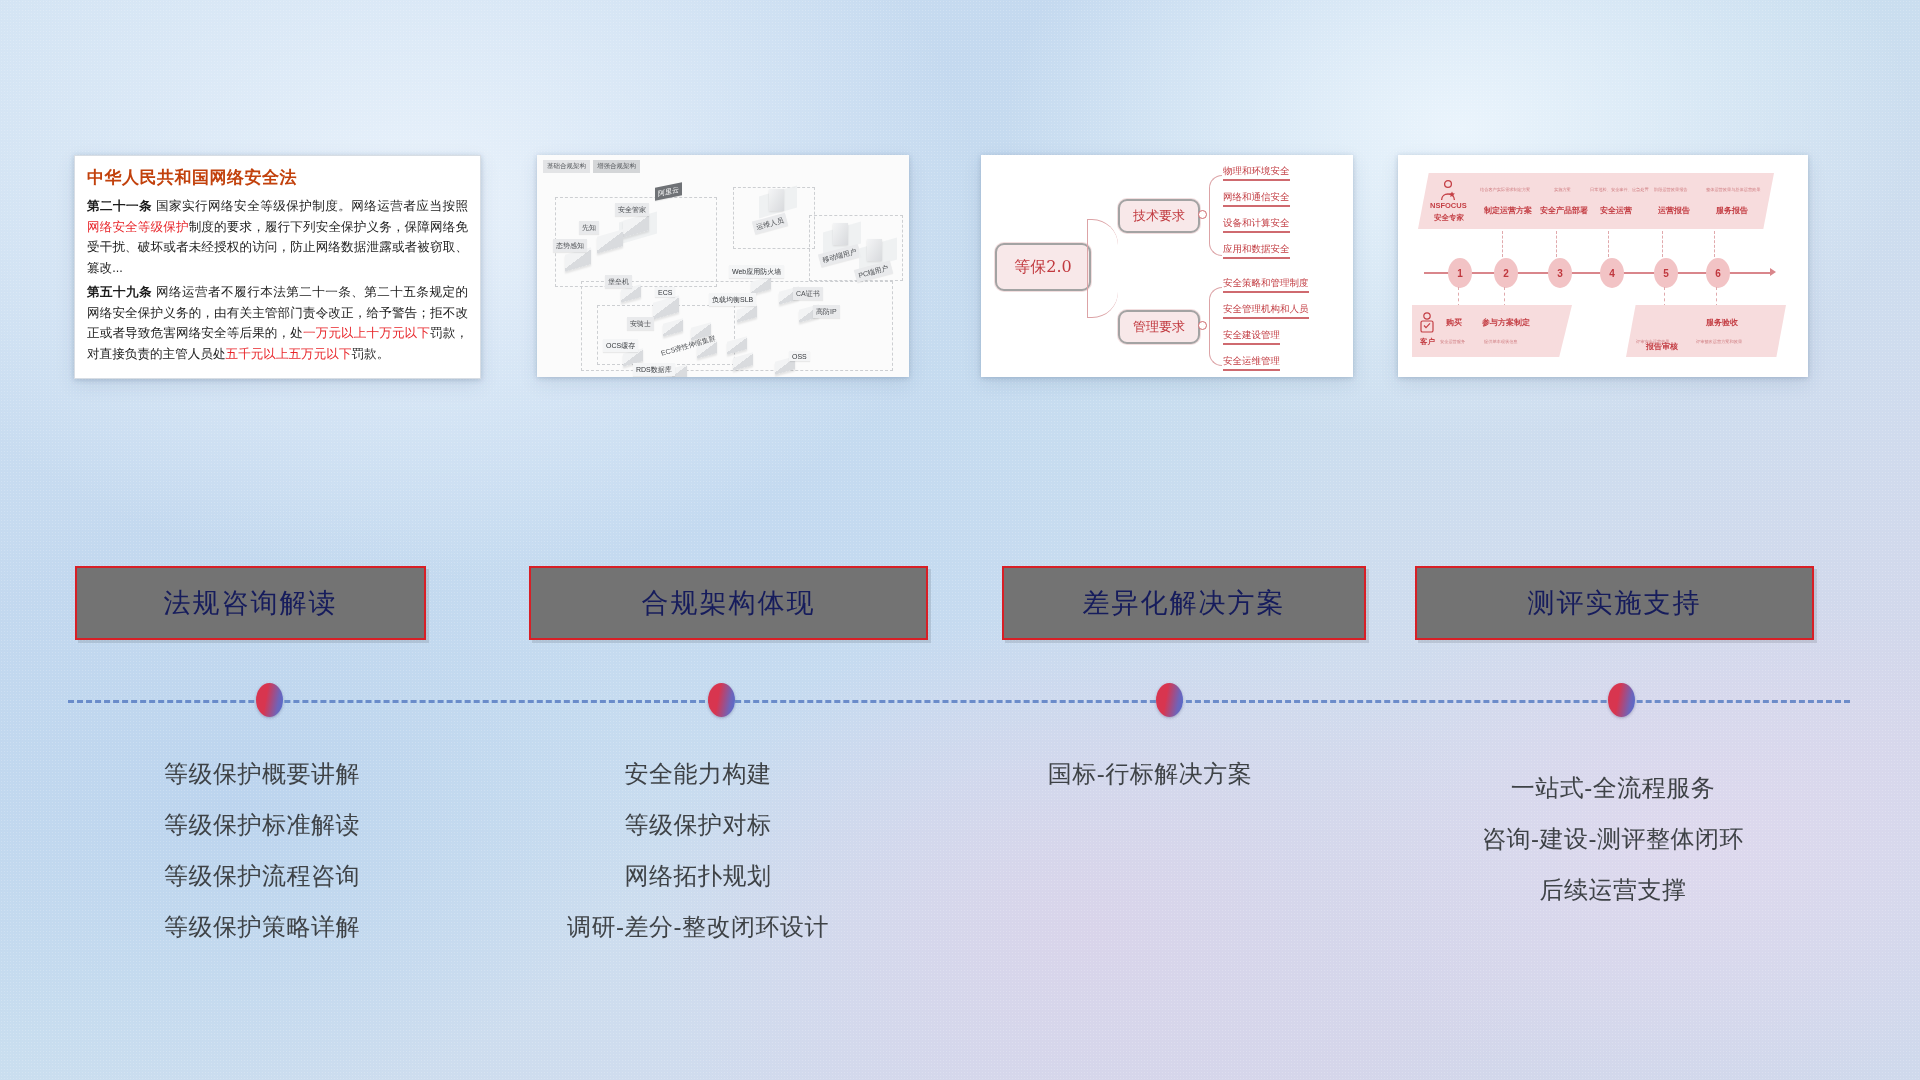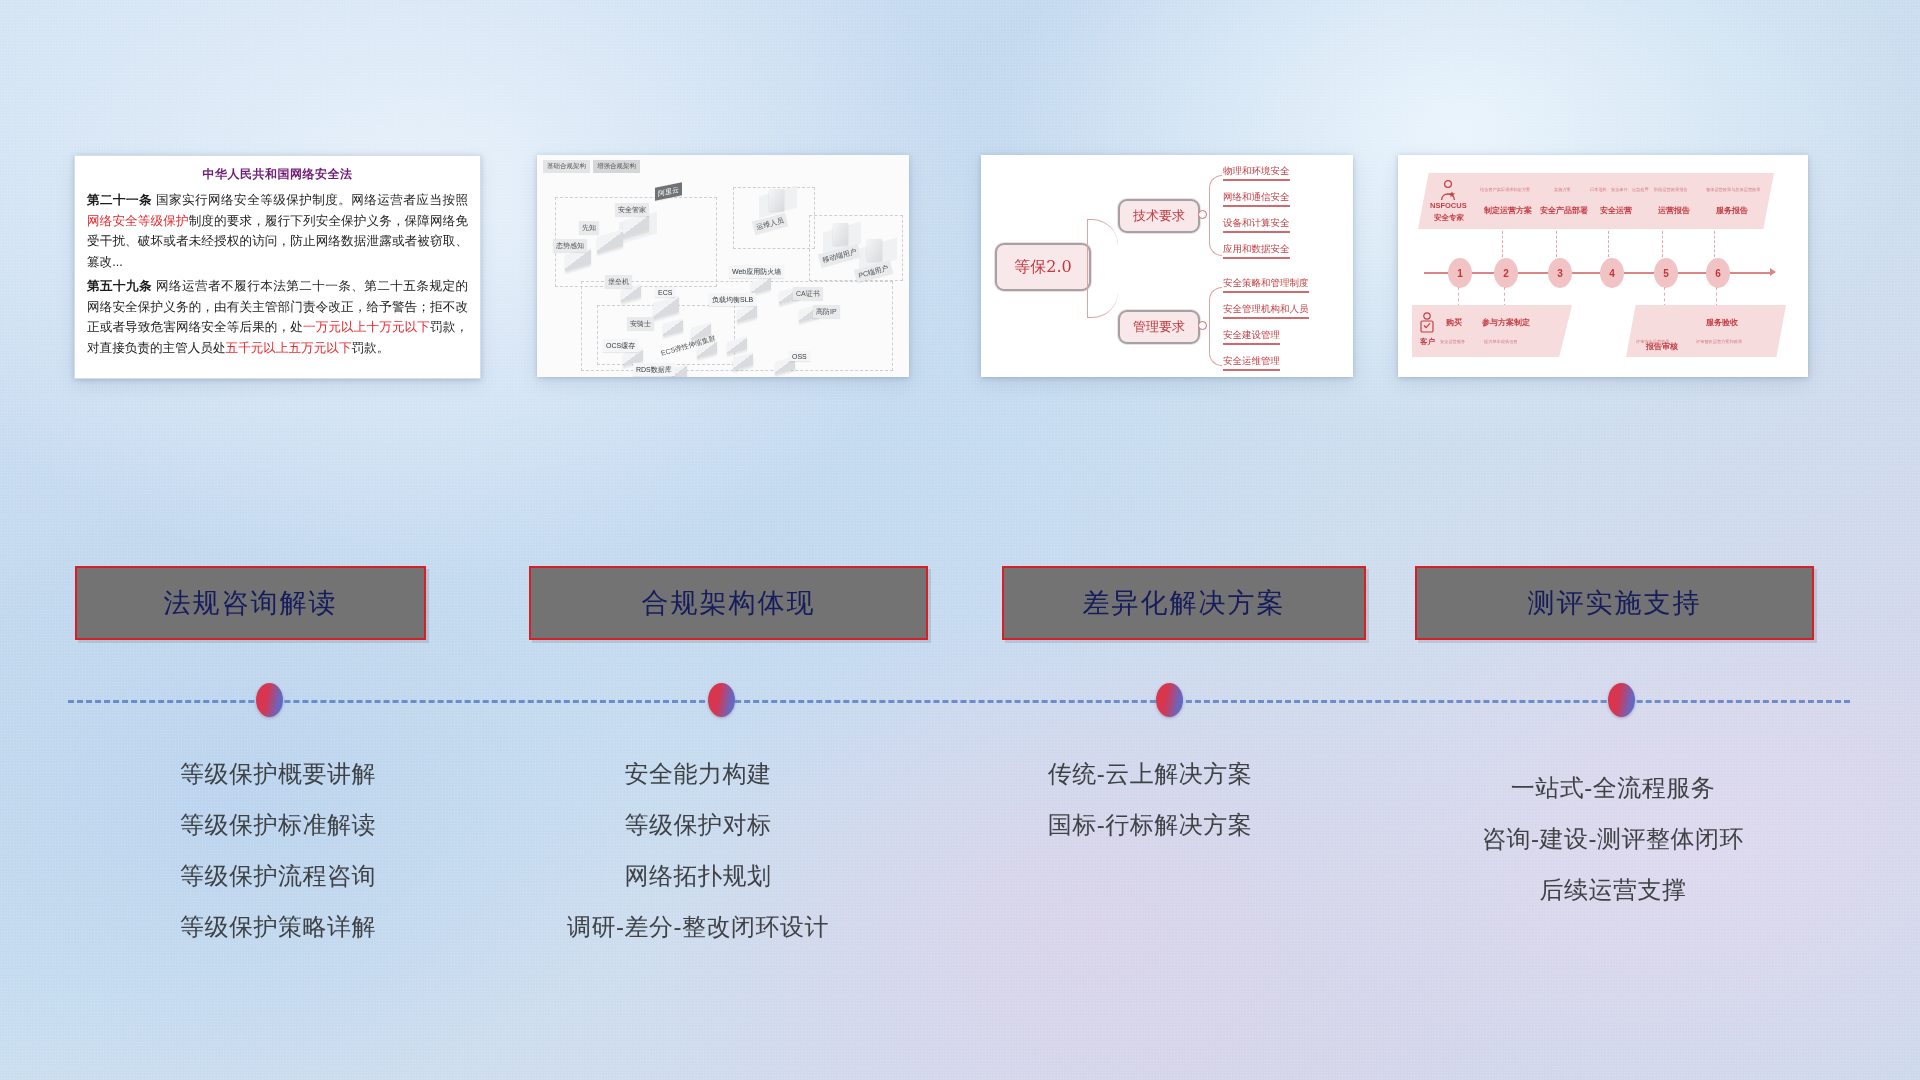--- a/index.html
+++ b/index.html
@@ -28,21 +28,21 @@
   .card{position:absolute;background:#fff;
         box-shadow:0 1px 5px rgba(40,70,110,.22), 0 6px 18px rgba(40,70,110,.10);
         overflow:hidden;}
   #card1{left:74px;top:155px;width:405px;height:222px;border:1px solid #d7dde4;}
   #card2{left:537px;top:155px;width:372px;height:222px;}
   #card3{left:981px;top:155px;width:372px;height:222px;}
   #card4{left:1398px;top:155px;width:410px;height:222px;}
 
   
   .law{padding:10px 12px 8px 12px;box-sizing:border-box;height:100%;}
-  .law-title{text-align:center;font-weight:bold;font-size:12px;color:#701a75;
+  .law-title{text-align:left;font-weight:bold;font-size:17px;color:#c2410c;
              letter-spacing:.5px;margin-bottom:7px;}
   .law-p{font-size:12.6px;line-height:20.5px;color:#1c1c1c;text-align:justify;
          margin:0 0 4px 0;}
   .law-art{font-weight:bold;}
   .red{color:#e8252a;}
 
   
   .arch{position:relative;width:100%;height:100%;background:#fbfbfb;}
   .arch .tabs{position:absolute;left:6px;top:5px;display:flex;gap:3px;}
   .arch .tab{font-size:6.5px;color:#55585c;background:#e3e4e6;padding:2px 4px;}
@@ -112,21 +112,21 @@
   .tline{position:absolute;left:68px;top:700px;width:1782px;height:0;
          border-top:3px dashed #5b7fc4;opacity:.85;}
   .tdot{position:absolute;width:27px;height:34px;border-radius:50%;top:683px;
         background:linear-gradient(100deg,#d8354f 0%,#d8354f 38%,#6f63b9 78%,#4f6fd0 100%);
         box-shadow:0 1px 3px rgba(40,40,90,.3);}
   #td1{left:256px;} #td2{left:708px;} #td3{left:1156px;} #td4{left:1608px;}
 
   
   .col{position:absolute;top:748px;text-align:center;}
   .col .it{font-size:24px;color:#3e4246;line-height:51px;letter-spacing:.5px;white-space:nowrap;}
-  #c1{left:88px;width:380px;}
+  #c1{left:72px;width:380px;}
   #c2{left:498px;width:400px;}
   #c3{left:950px;width:400px;}
   #c4{left:1408px;width:410px;}
 </style>
 </head>
 <body>
 
 <div class="bg"></div>
 <div class="noise"></div>
 
@@ -353,21 +353,20 @@
     <div class="it">等级保护流程咨询</div>
     <div class="it">等级保护策略详解</div>
   </div>
   <div class="col" id="c2">
     <div class="it">安全能力构建</div>
     <div class="it">等级保护对标</div>
     <div class="it">网络拓扑规划</div>
     <div class="it">调研-差分-整改闭环设计</div>
   </div>
   <div class="col" id="c3">
-    <div class="it">传统-云上解决方案</div>
     <div class="it">国标-行标解决方案</div>
   </div>
   <div class="col" id="c4" style="top:762px;">
     <div class="it">一站式-全流程服务</div>
     <div class="it">咨询-建设-测评整体闭环</div>
     <div class="it">后续运营支撑</div>
   </div>
 
 </div>
 

